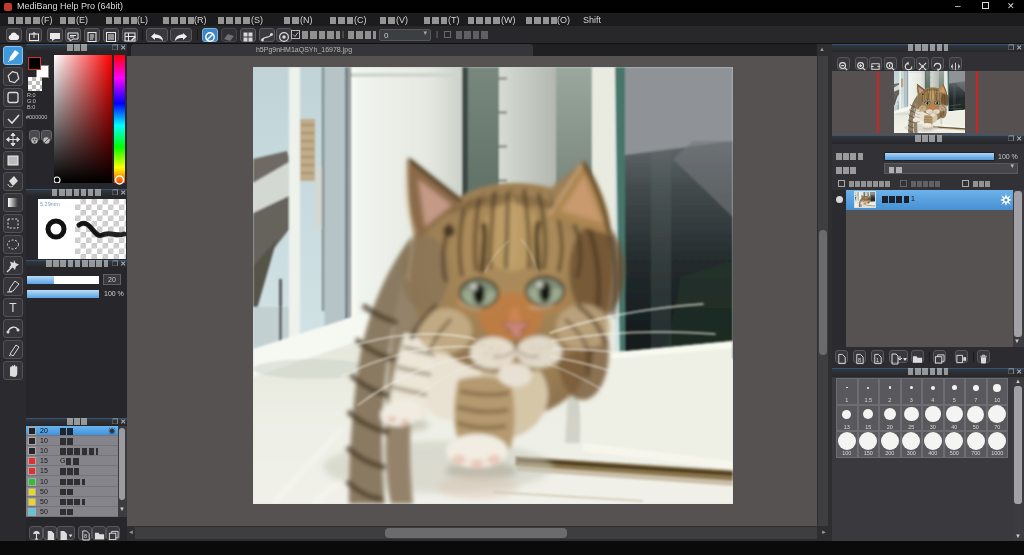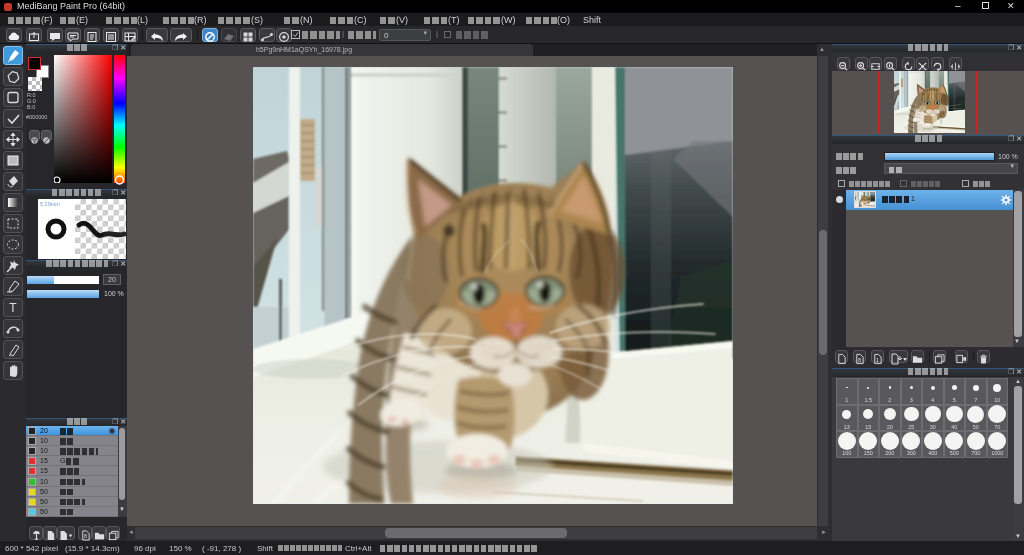--- a/index.html
+++ b/index.html
@@ -36,21 +36,21 @@
 .brow .jp7{position:absolute;left:34px;top:2px;color:#202022;opacity:.85}
 .sbtn{position:absolute;top:2px;width:14px;height:14px;background:#39393d;border:1px solid #58585c;border-radius:3px;text-align:center}
 .nbtn{position:absolute;width:13px;height:13px;background:#39393d;border:1px solid #58585c;border-radius:3px;text-align:center}
 .bscell{position:absolute;width:21.5px;height:26.5px;background:#59595d;border:1px solid #6e6e72}
 </style></head>
 <body>
 <div id="stage">
 
   <div class="abs" id="titlebar">
     <div class="abs" style="left:4px;top:3px;width:8px;height:8px;border-radius:2px;background:#c0392b"></div>
-    <div class="abs" style="left:17px;top:1px">MediBang Paint Pro (64bit)</div>
+    <div class="abs" style="left:17px;top:1px">MediBang Help Pro (64bit)</div>
     <div class="abs" style="left:955px;top:0px;font-size:10px;color:#ddd">–</div>
     <div class="abs" style="left:982px;top:2px;width:7px;height:7px;border:1px solid #ddd"></div>
     <div class="abs" style="left:1007px;top:1px;font-size:9px;color:#ddd">✕</div>
   </div>
 
   <div class="abs" id="menubar">
     <span class="m" style="left:8px"><span class="jp" style="width:33px"></span>(F)</span>
     <span class="m" style="left:60px"><span class="jp" style="width:16px"></span>(E)</span>
     <span class="m" style="left:106px"><span class="jp" style="width:31px"></span>(L)</span>
     <span class="m" style="left:163px"><span class="jp" style="width:31px"></span>(R)</span>
@@ -548,31 +548,20 @@
       <div class="abs" style="left:152.2px;top:53.5px;width:18px;height:18px;border-radius:50%;background:#f4f4f2"></div>
       <div class="abs" style="left:150.5px;top:72px;width:21.5px;text-align:center;font-size:5.5px;color:#d8d8d8">1000</div>
     </div>
     <div class="abs" style="left:181px;top:334px;width:10px;height:163px;background:#3c3c40">
       <div class="abs" style="left:2px;top:0px;font-size:6px;color:#ccc">▲</div>
       <div class="abs" style="left:1px;top:8px;width:8px;height:118px;background:#a2a2a6;border-radius:3px"></div>
       <div class="abs" style="left:2px;top:155px;font-size:6px;color:#ccc">▼</div>
     </div>
   </div>
 
-  <div class="abs" id="statusbar">
-    <span class="abs" style="left:5px;top:3px">600 * 542 pixel</span>
-    <span class="abs" style="left:65px;top:3px">(15.9 * 14.3cm)</span>
-    <span class="abs" style="left:134px;top:3px">96 dpi</span>
-    <span class="abs" style="left:169px;top:3px">150 %</span>
-    <span class="abs" style="left:202px;top:3px">( -91, 278 )</span>
-    <span class="abs" style="left:257px;top:3px">Shift</span>
-    <span class="jp6" style="position:absolute;left:278px;top:4px;width:64px;color:#c9c9c9"></span>
-    <span class="abs" style="left:345px;top:3px">Ctrl+Alt</span>
-    <span class="jp7" style="position:absolute;left:380px;top:4px;width:158px;color:#c9c9c9"></span>
-  </div>
 </div>
 <svg width="0" height="0" style="position:absolute">
 <defs>
 <symbol id="kit" viewBox="0 0 480 437">
 <defs>
 <linearGradient id="skyL" x1="0" y1="0" x2="0" y2="1">
             <stop offset="0" stop-color="#c0d4d8"></stop>
             <stop offset="1" stop-color="#dceaec"></stop>
           </linearGradient>
 <linearGradient id="pil" x1="0" y1="0" x2="1" y2="0">

